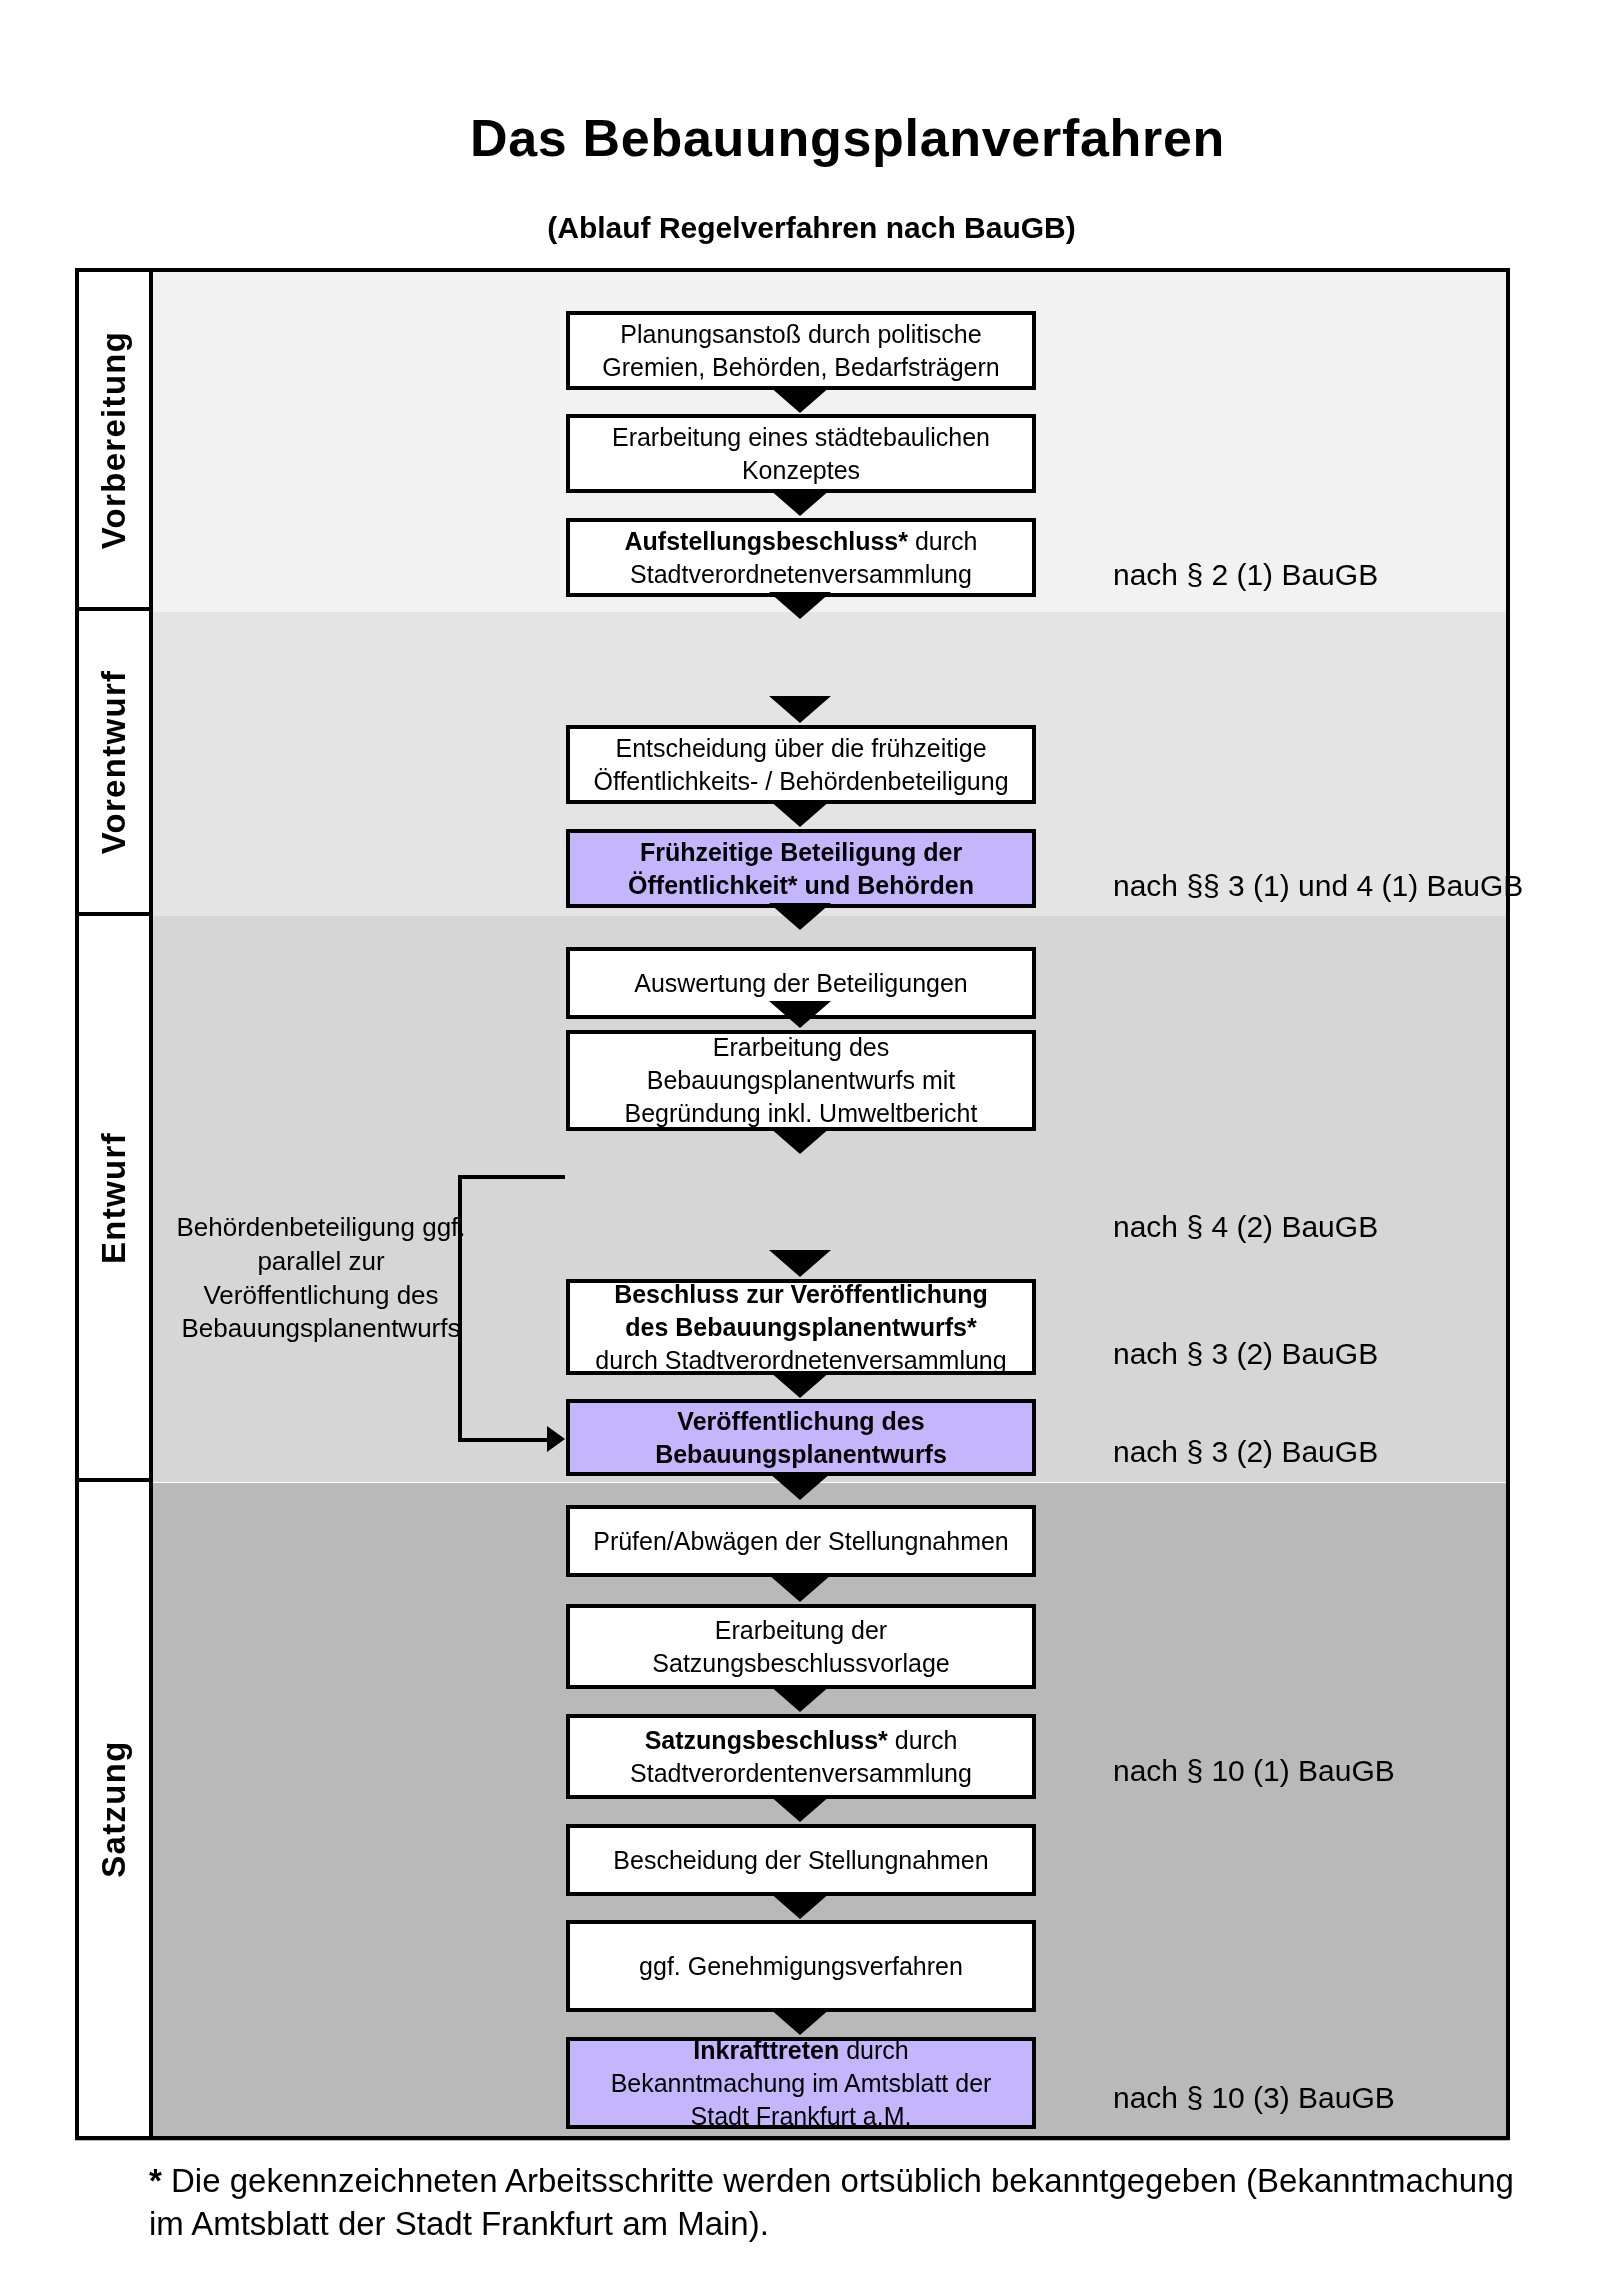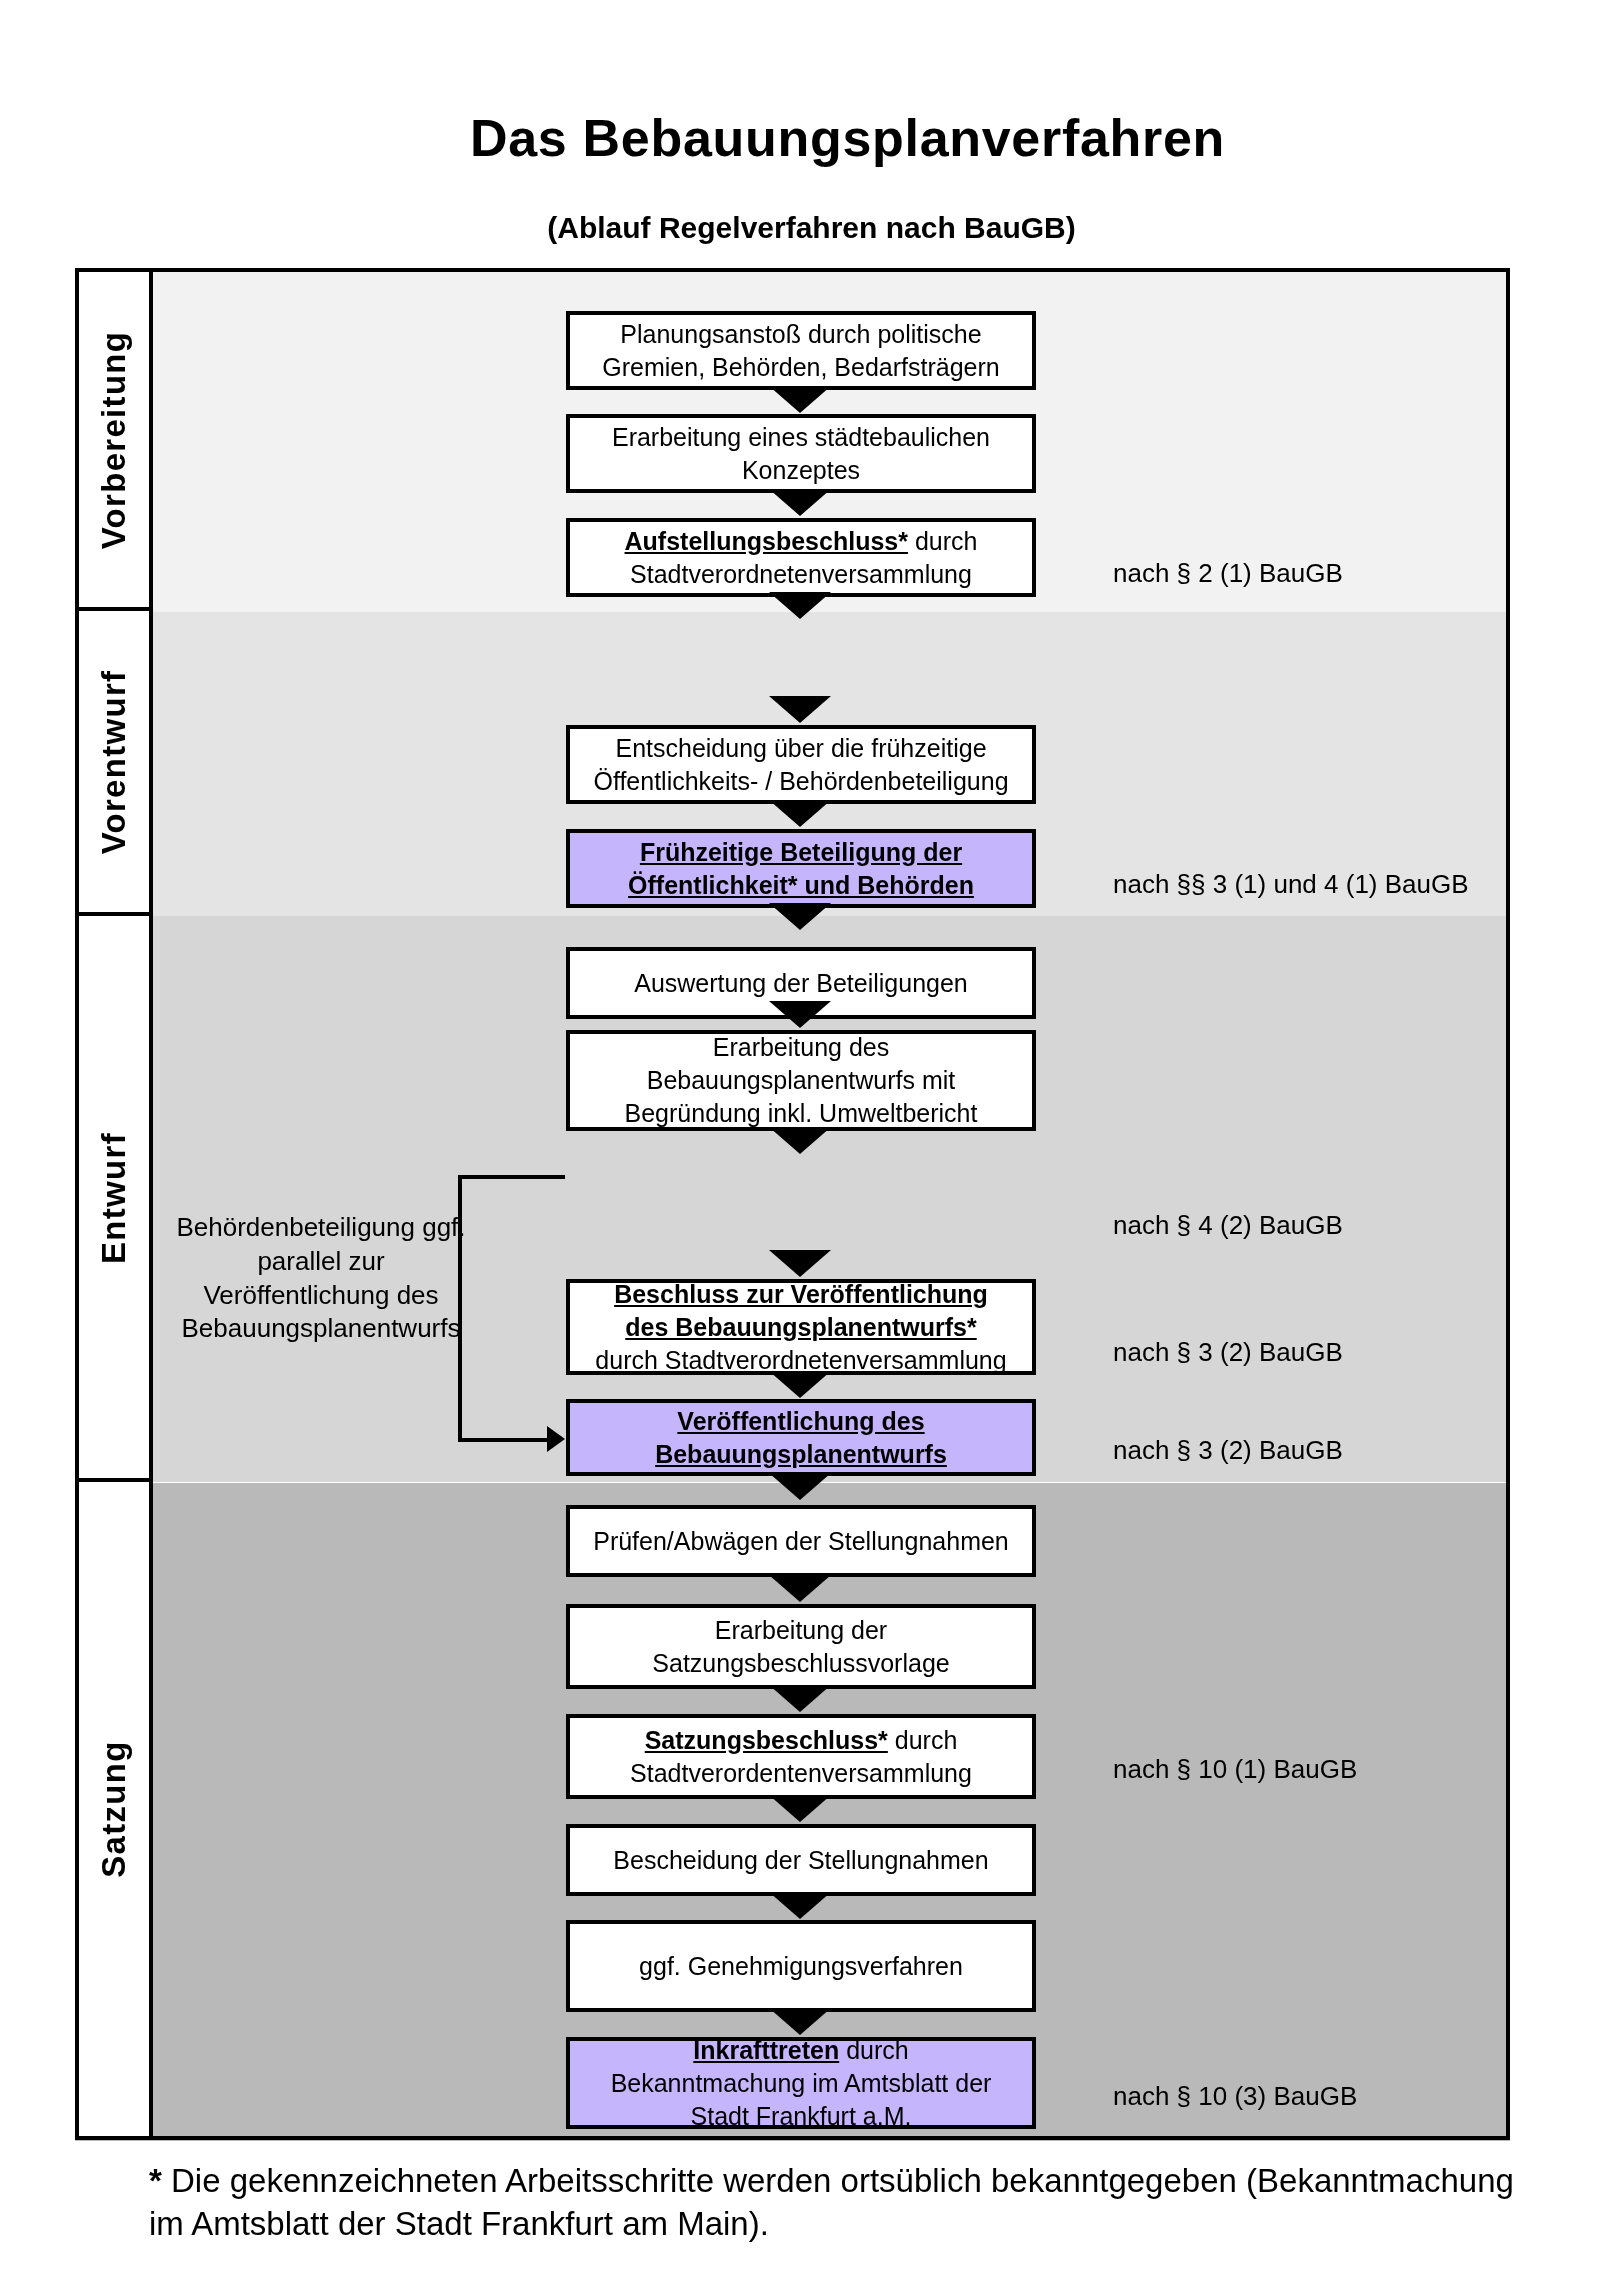--- a/index.html
+++ b/index.html
@@ -41,29 +41,29 @@
     transform:rotate(-90deg);white-space:nowrap;
     font-size:33px;font-weight:bold;letter-spacing:1.3px;
   }
   .step{
     position:absolute;left:566px;width:470px;
     border:4.6px solid #000;box-sizing:border-box;background:#ffffff;
     display:flex;align-items:center;justify-content:center;
     text-align:center;z-index:4;padding:0 5.2px;
   }
   .step .t{margin:18px;font-size:25px;line-height:1.32;}
-  .step .bb{font-weight:bold;text-decoration:underline;}
+  .step .bb{font-weight:bold;}
   .step.hl{background:#c4b5fd;}
   .arrow{
     position:absolute;left:769px;width:0;height:0;z-index:5;
     border-left:31px solid transparent;border-right:31px solid transparent;
     border-top:27.5px solid #000;
   }
   .ref{
-    position:absolute;left:1113px;font-size:26px;white-space:nowrap;z-index:4;
+    position:absolute;left:1113px;font-size:30px;white-space:nowrap;z-index:4;
   }
   .side-note{
     position:absolute;left:167px;top:1211px;width:308px;
     text-align:center;font-size:26px;line-height:1.3;z-index:4;
   }
   .br-line{position:absolute;background:#000;z-index:4;}
   .br-top{left:458px;top:1175px;width:107px;height:3.9px;}
   .br-vert{left:458px;top:1175px;width:3.9px;height:267px;}
   .br-bot{left:458px;top:1438px;width:90px;height:3.9px;}
   .br-head{

